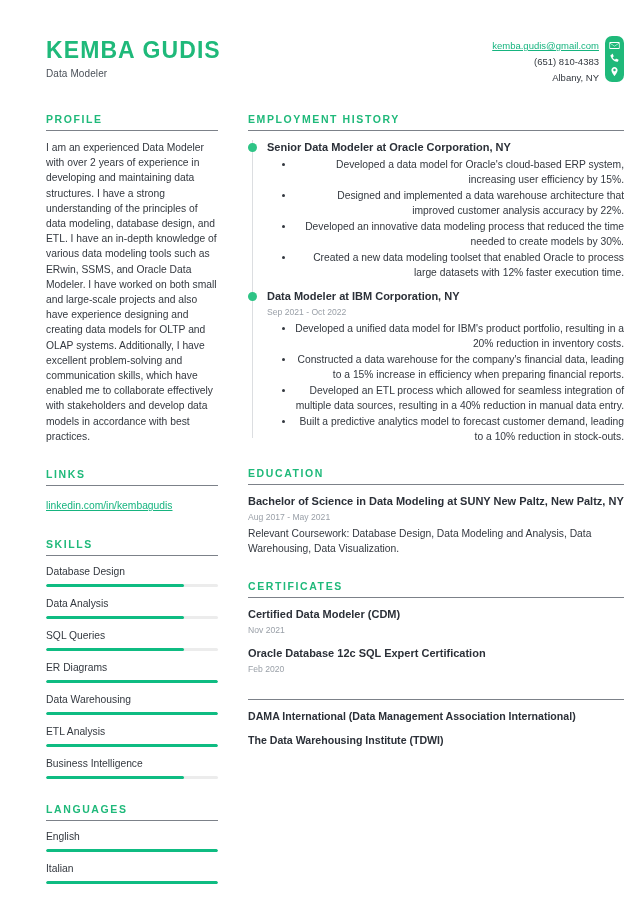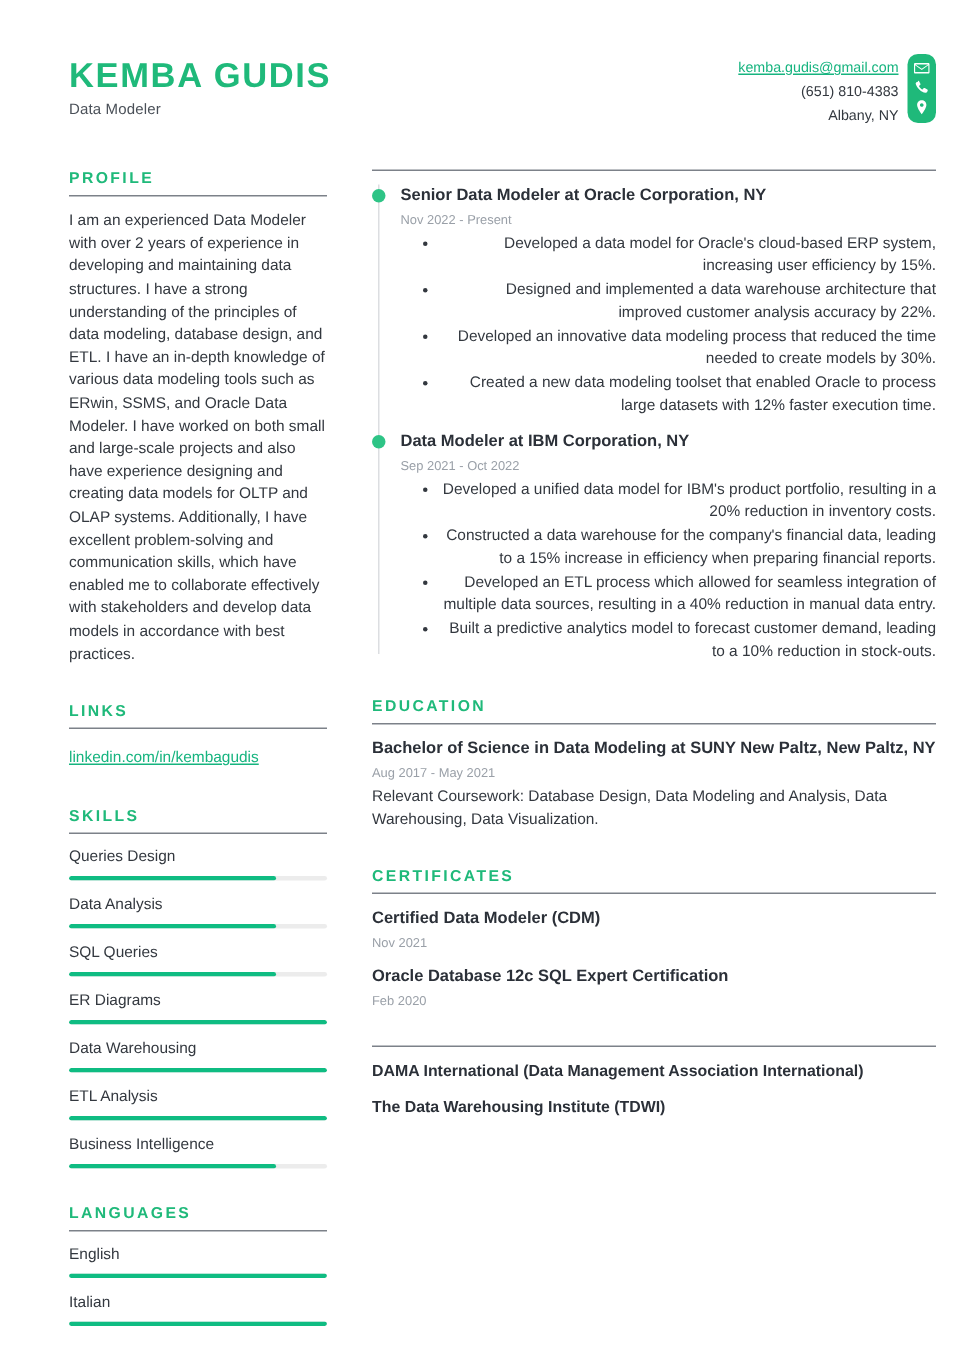--- a/index.html
+++ b/index.html
@@ -282,21 +282,21 @@
         <a class="link-item" href="#">linkedin.com/in/kembagudis</a>
       </div>
 
       <div class="spacer-22"></div>
 
       <div class="section">
         <div class="section-title">SKILLS</div>
         <div class="section-rule"></div>
         <div>
           <div class="bar-row">
-            <div class="bar-label">Queries Design</div>
+            <div class="bar-label">Database Design</div>
             <div class="bar-track">
                 <div class="bar-fill" style="width: 80%;"></div>
               </div>
           </div>
           <div class="bar-row">
             <div class="bar-label">Data Analysis</div>
             <div class="bar-track">
                 <div class="bar-fill" style="width: 80%;"></div>
               </div>
           </div>
@@ -352,28 +352,28 @@
               </div>
           </div>
         </div>
       </div>
 
     </div>
 
     <div class="col-right">
 
       <div class="section">
+        <div class="section-title">EMPLOYMENT HISTORY</div>
         <div class="section-rule"></div>
 
         <div class="timeline">
 
           <div class="job">
             <span class="job-dot"></span>
             <div class="entry-title">Senior Data Modeler at Oracle Corporation, NY</div>
-            <div class="entry-date">Nov 2022 - Present</div>
             <ul class="bullets">
               <li>Developed a data model for Oracle's cloud-based ERP system, increasing user efficiency by 15%.</li>
               <li>Designed and implemented a data warehouse architecture that improved customer analysis accuracy by 22%.</li>
               <li>Developed an innovative data modeling process that reduced the time needed to create models by 30%.</li>
               <li>Created a new data modeling toolset that enabled Oracle to process large datasets with 12% faster execution time.</li>
             </ul>
           </div>
 
           <div class="job">
             <span class="job-dot"></span>

